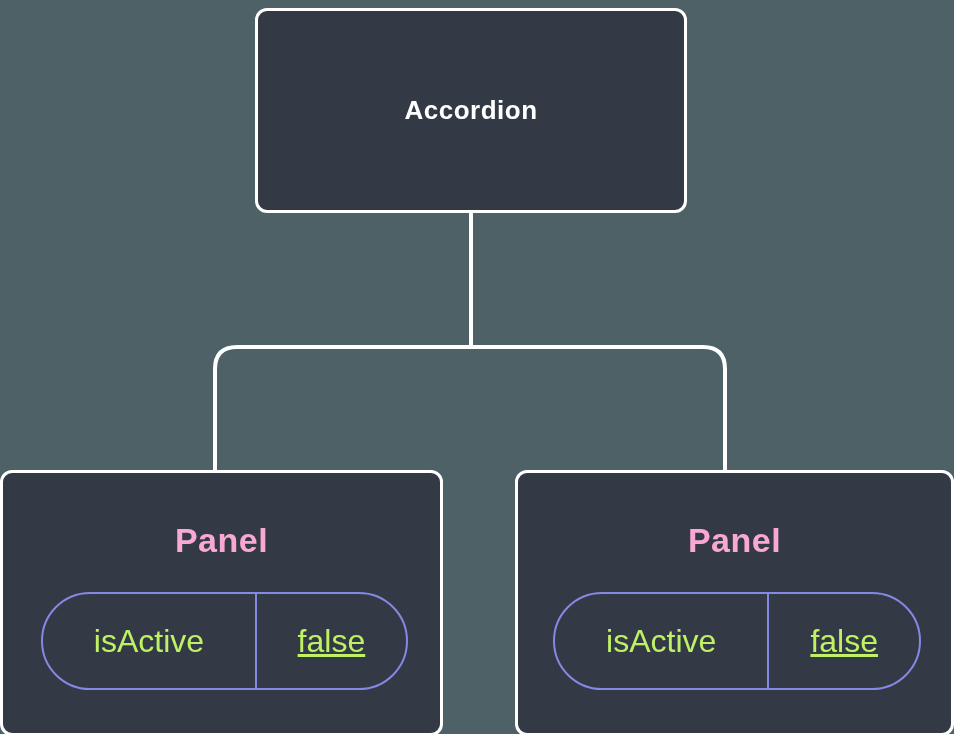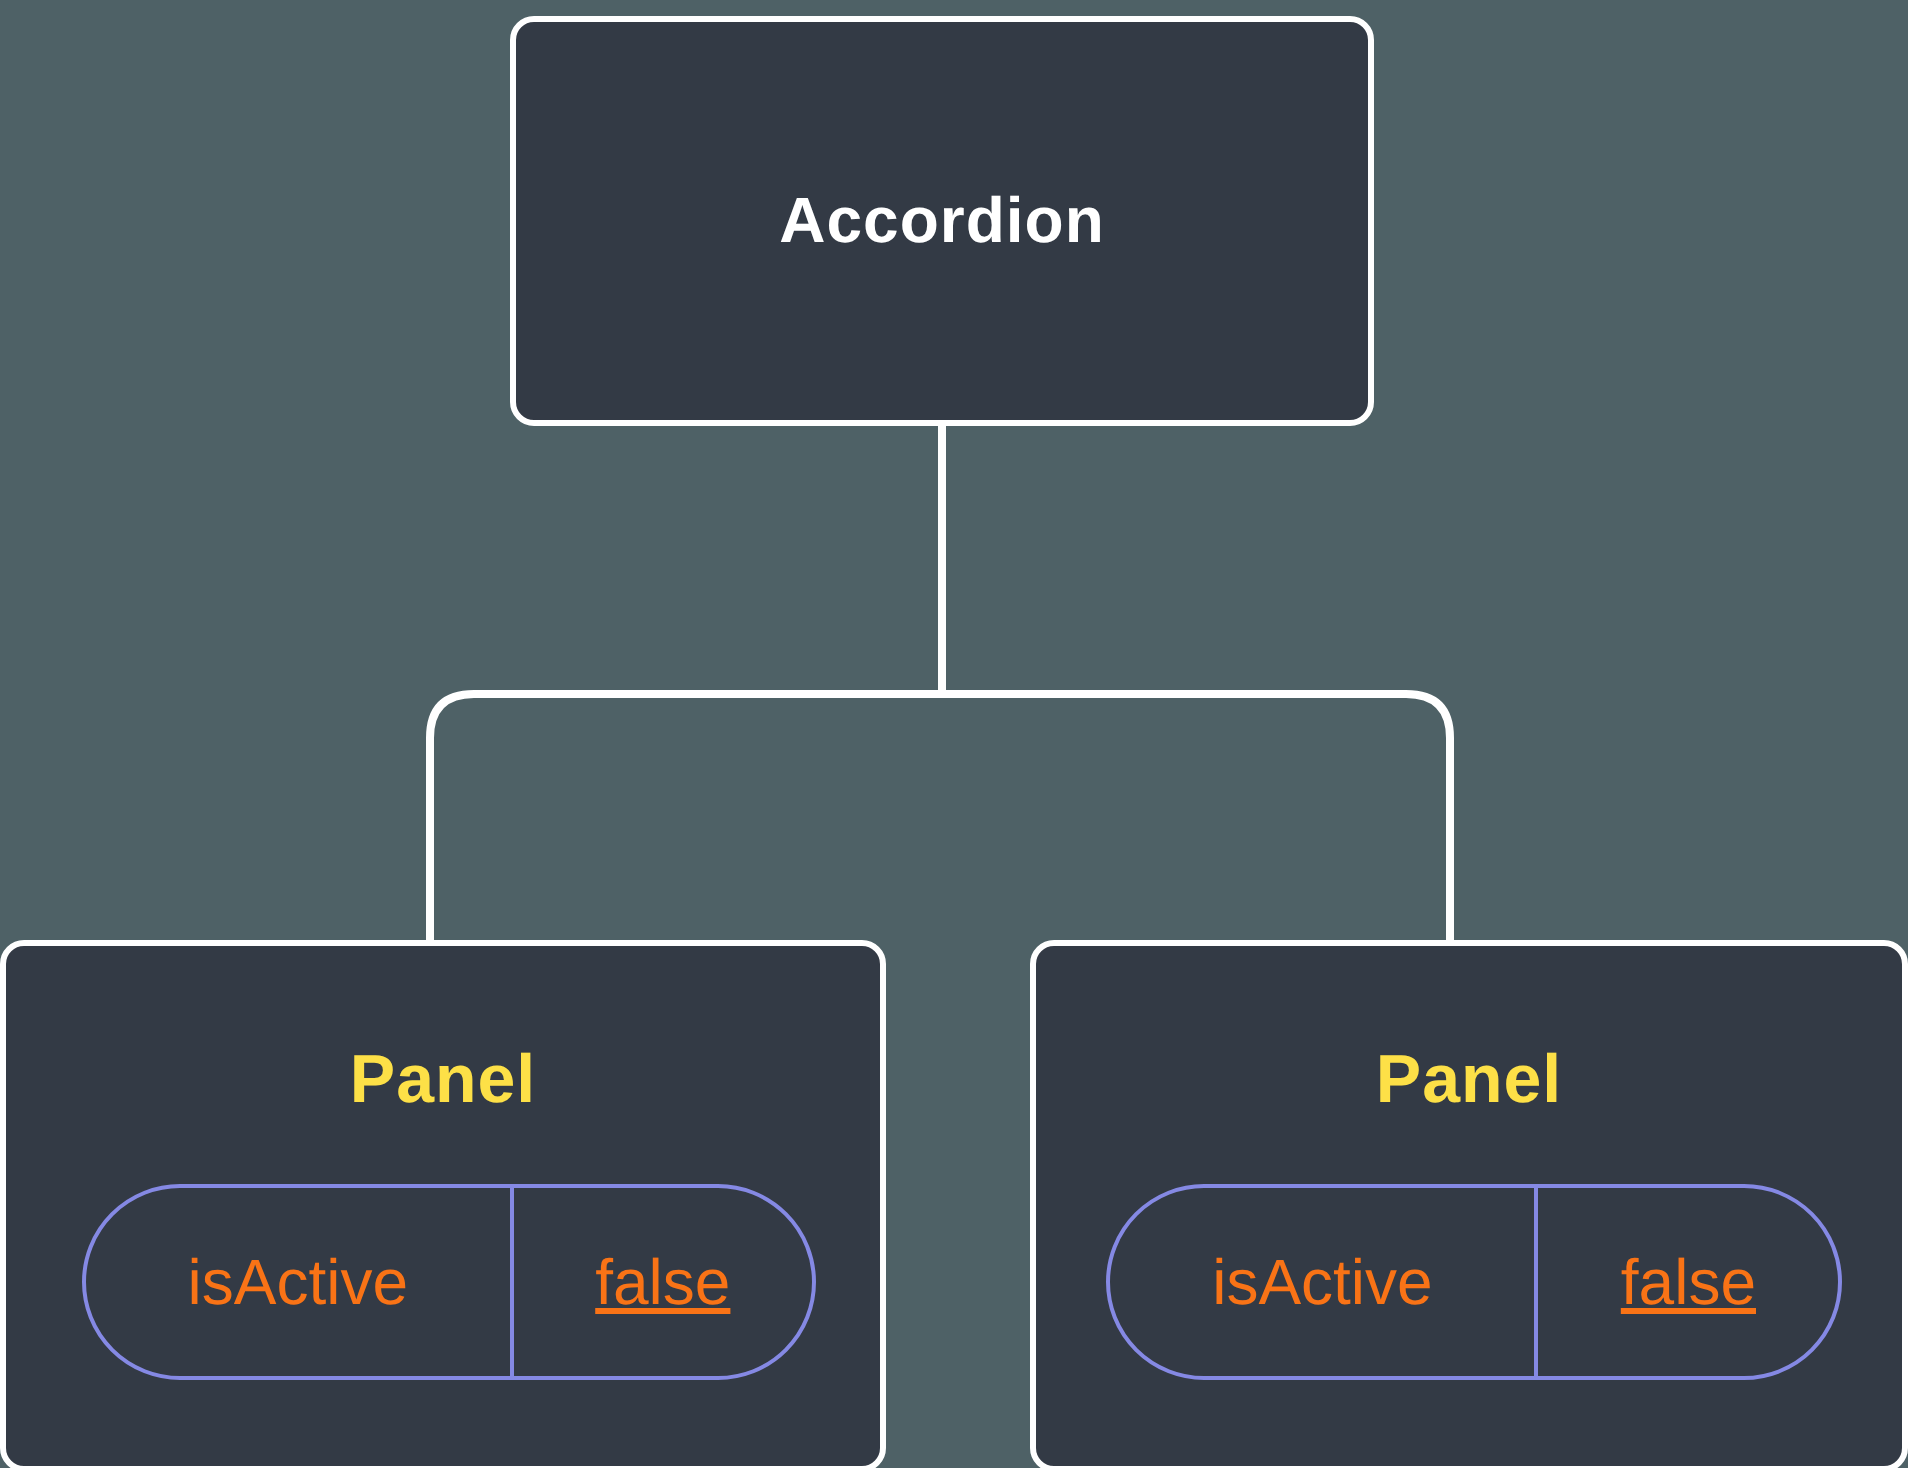--- a/index.html
+++ b/index.html
@@ -29,40 +29,40 @@
     top: 8px;
     width: 432px;
     height: 205px;
     display: flex;
     align-items: center;
     justify-content: center;
   }
 
   .node-title {
     color: #ffffff;
-    font-size: 32px;
+    font-size: 26px;
     font-weight: 700;
     letter-spacing: 0.5px;
   }
 
   .panel-node {
     top: 470px;
     height: 266px; 
     width: 443px;
   }
   .panel-left  { left: 0px; }
   .panel-right { left: 515px; width: 439px; }
 
   .panel-title {
     position: absolute;
     top: 48px;
     left: 0;
     width: 100%;
     text-align: center;
-    color: #fde047;
+    color: #f9a8d4;
     font-size: 34px;
     font-weight: 700;
     letter-spacing: 0.5px;
   }
 
   
   .state-pill {
     position: absolute;
     top: 119px;
     box-sizing: border-box;
@@ -73,21 +73,21 @@
     align-items: stretch;
     overflow: hidden;
   }
   .panel-left  .state-pill { left: 38px;  width: 367px; }
   .panel-right .state-pill { left: 35px;  width: 368px; }
 
   .state-cell {
     display: flex;
     align-items: center;
     justify-content: center;
-    color: #f97316;
+    color: #bef264;
     font-size: 32px;
     font-weight: 400;
   }
   .state-key {
     flex: 1.42;
     border-right: 2px solid #8589e4;
   }
   .state-value {
     flex: 1;
     text-decoration: underline;

